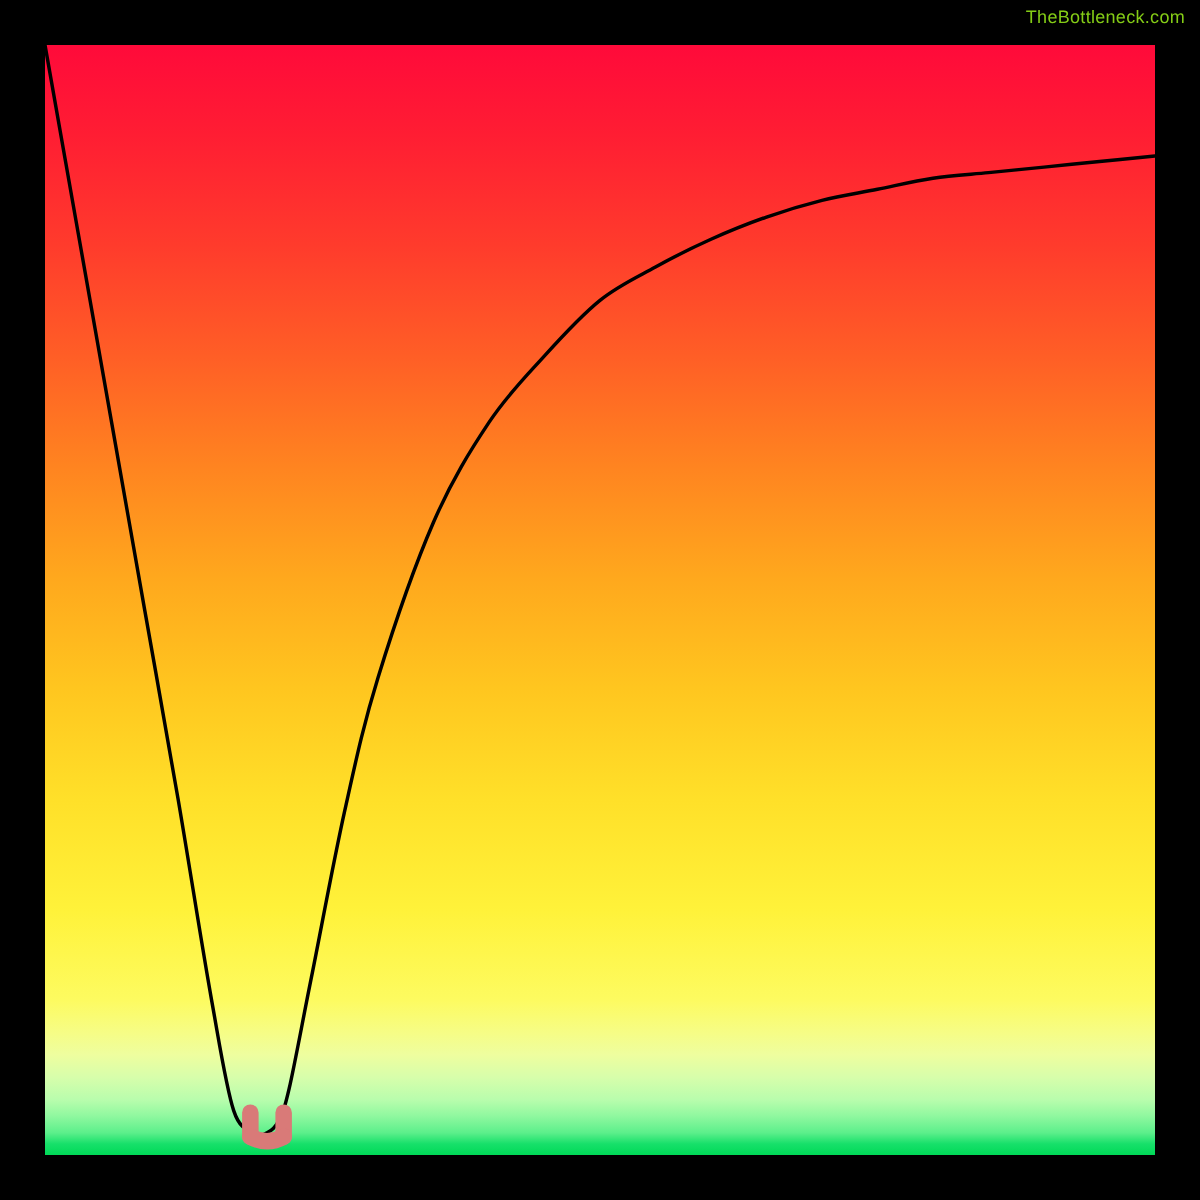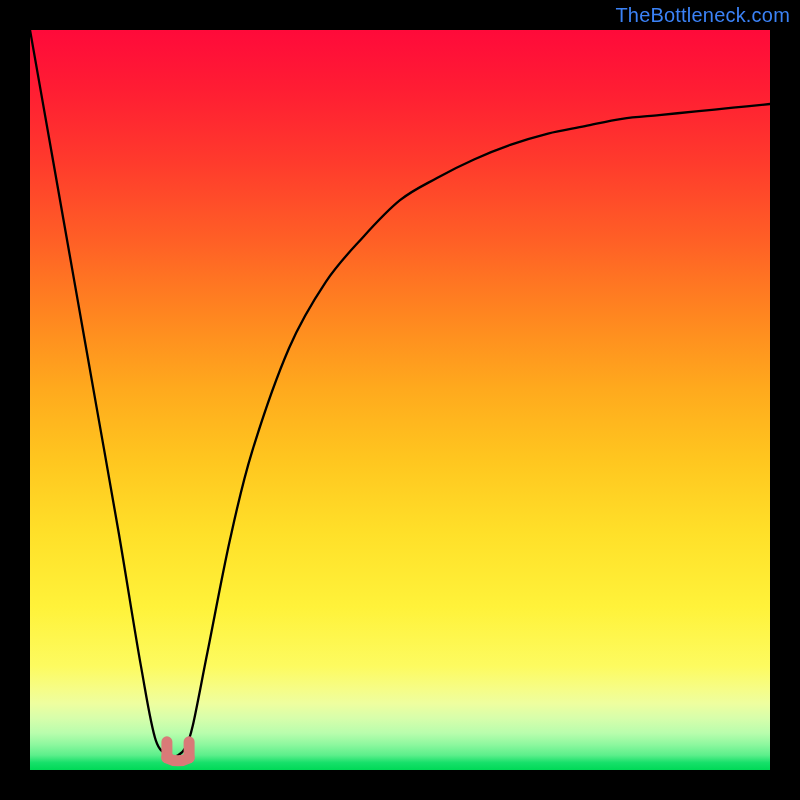--- a/index.html
+++ b/index.html
@@ -51,22 +51,22 @@
     position: absolute;
     left: 0;
     top: 0;
     width: 740px;
     height: 740px;
   }
   .watermark {
     position: absolute;
     top: 4px;
     right: 10px;
-    color: #3b82f6;
-    font-size: 20px;
+    color: #84cc16;
+    font-size: 12px;
     font-weight: 500;
     letter-spacing: 0.2px;
     user-select: none;
   }
 </style>
 </head>
 <body>
 
 <div class="frame">
   <div class="plot">

